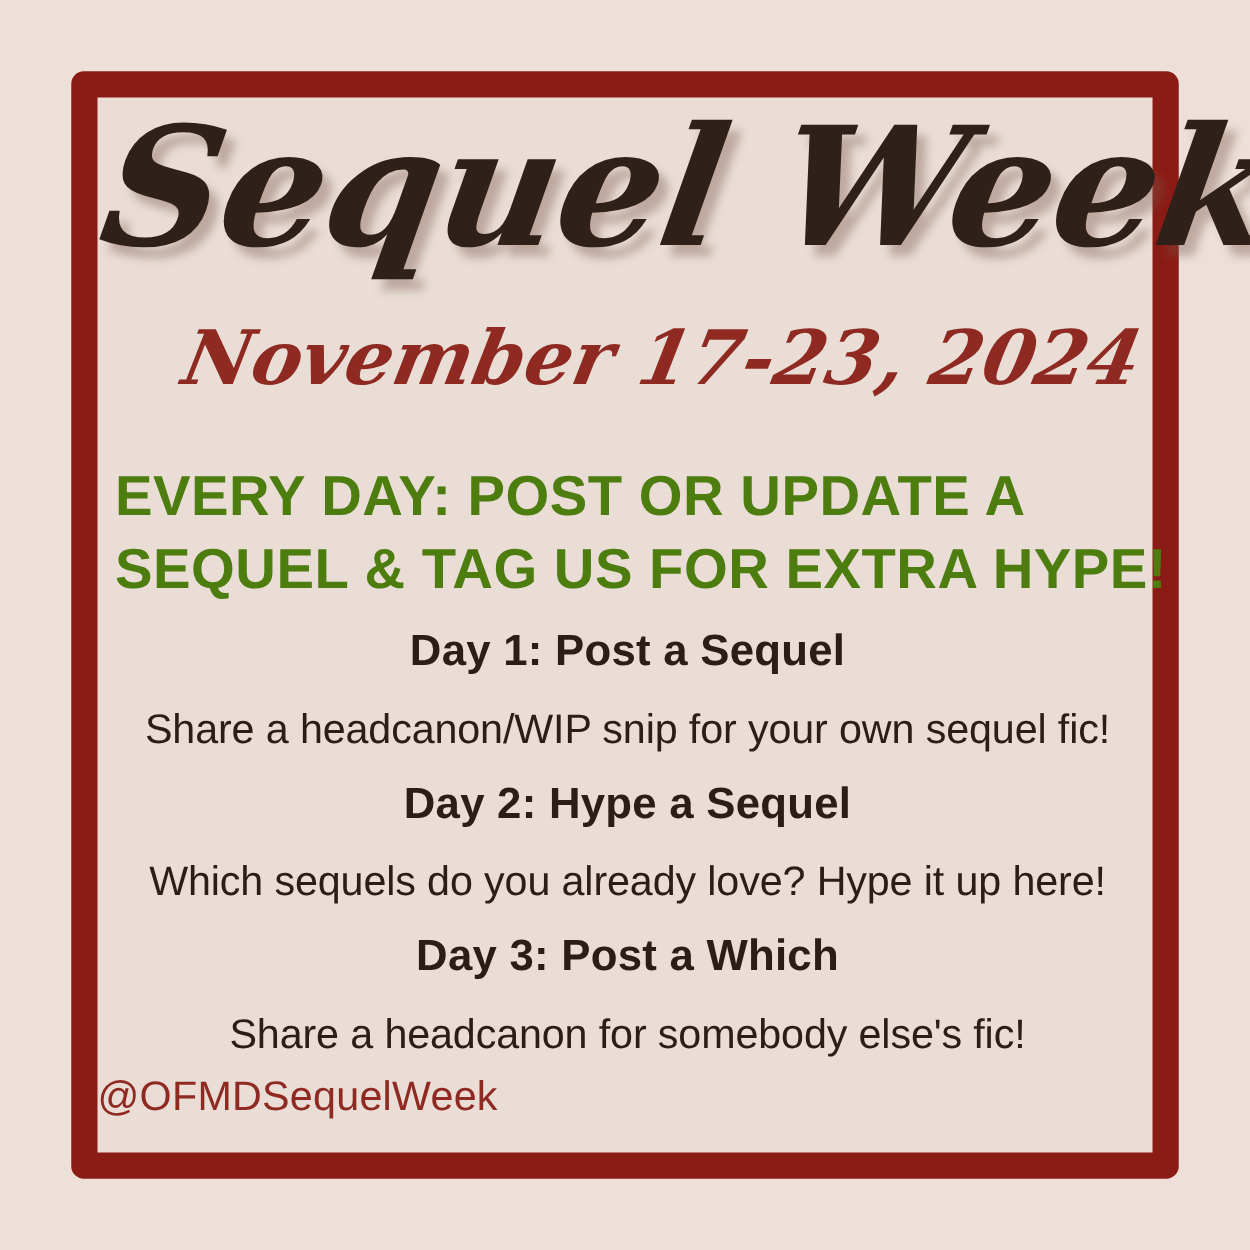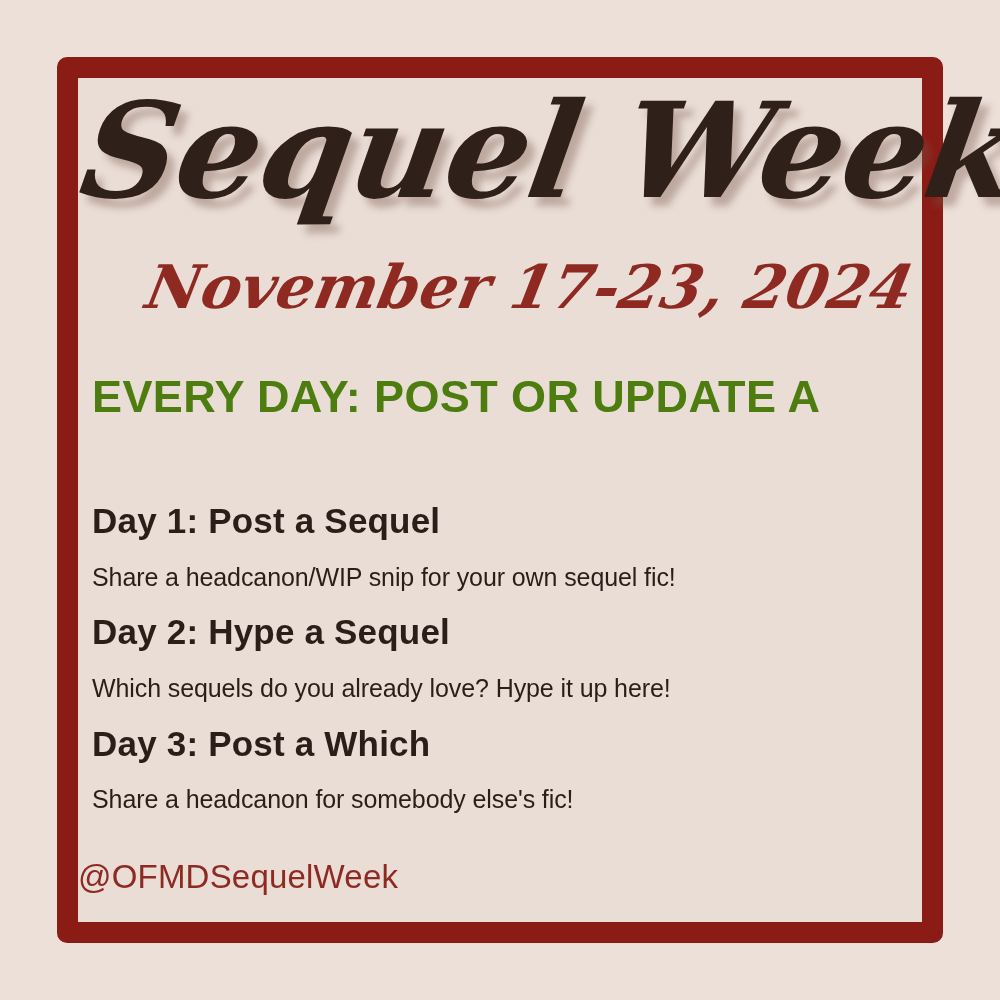--- a/index.html
+++ b/index.html
@@ -107,35 +107,35 @@
   }
   .headline .hl-line { display: block; white-space: nowrap; }
 
   
   .days {
     position: absolute;
     left: 14px;
     top: 420px;
     width: 820px;
   }
-  .day-item { margin-bottom: 15px; }
+  .day-item { margin-bottom: 15px; text-align: center; }
 
   .day-title {
     font-family: "Liberation Sans", sans-serif;
     font-weight: 700;
     font-size: 35px;
     line-height: 1.3;
     letter-spacing: 0.2px;
     color: #2b1d17;
     white-space: nowrap;
   }
   .day-desc {
     font-family: "Liberation Sans", sans-serif;
     font-weight: 400;
-    font-size: 25px;
+    font-size: 33px;
     line-height: 1.35;
     letter-spacing: -0.1px;
     color: #2b1d17;
     margin-top: 17px;
     white-space: nowrap;
   }
 
   
   .handle {
     position: absolute;
@@ -158,20 +158,21 @@
 
   <div class="inner">
 
     <div class="title-block">
       <div class="title-main">Sequel Week</div>
       <div class="title-date">November 17-23, 2024</div>
     </div>
 
     <div class="headline">
       <span class="hl-line">EVERY DAY: POST OR UPDATE A</span>
+      <span class="hl-line">SEQUEL &amp; TAG US FOR EXTRA HYPE!</span>
     </div>
 
     <div class="days">
 
       <div class="day-item">
         <div class="day-title">Day 1: Post a Sequel</div>
         <div class="day-desc">Share a headcanon/WIP snip for your own sequel fic!</div>
       </div>
 
       <div class="day-item">

